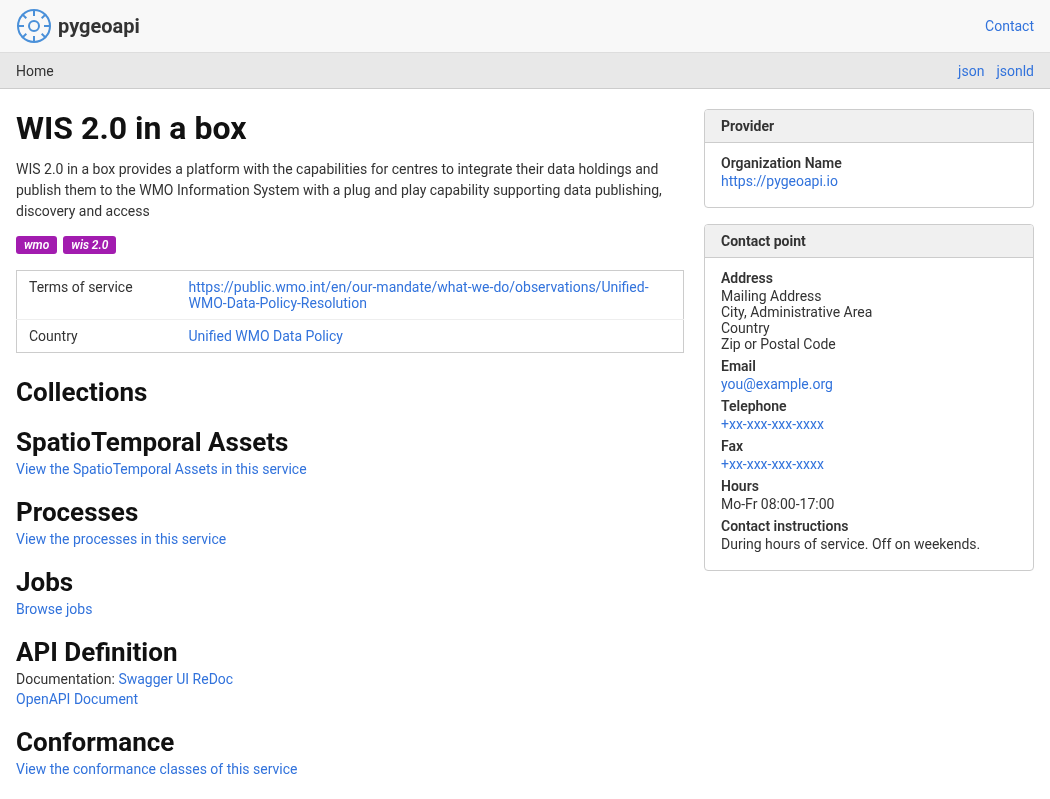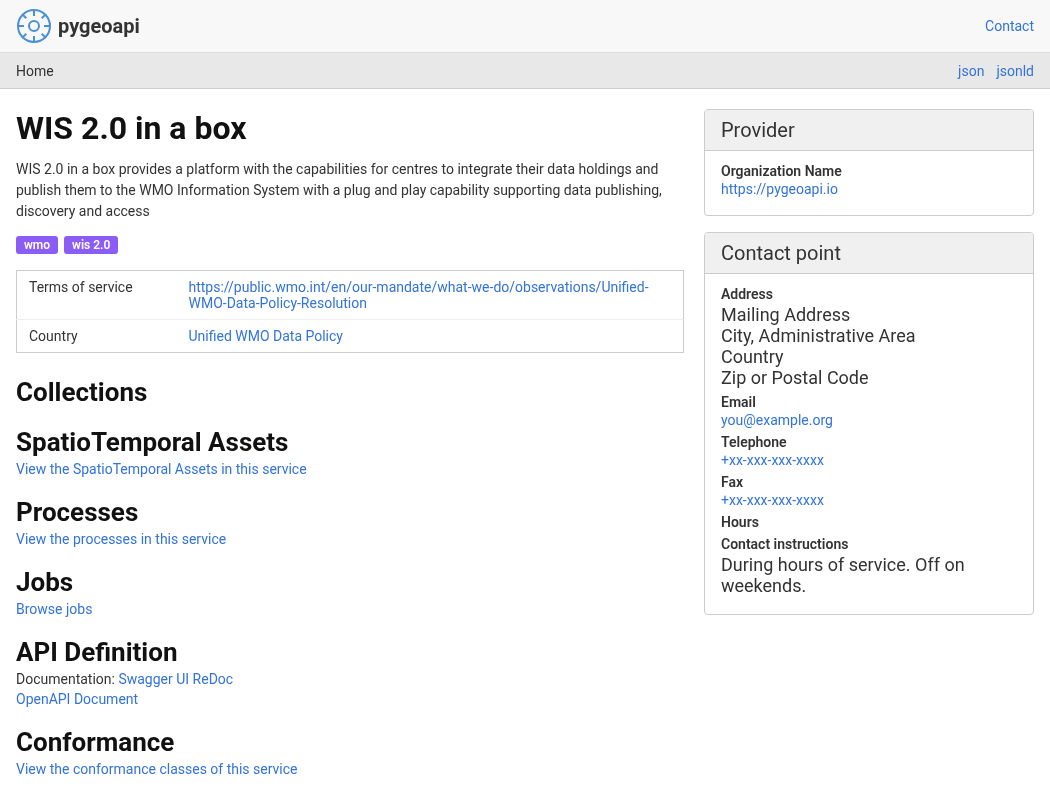--- a/index.html
+++ b/index.html
@@ -89,26 +89,27 @@
       line-height: 1.5;
     }
 
     
     .tags {
       display: flex;
       gap: 6px;
       margin-bottom: 16px;
     }
     .tag {
-      background: #8b5cf6;
+      background: #a21caf;
       color: #fff;
       font-size: 12px;
       font-weight: 600;
       padding: 2px 8px;
       border-radius: 3px;
+      font-style: italic;
     }
 
     
     .terms-table {
       border: 1px solid #ccc;
       border-radius: 0;
       width: 100%;
       border-collapse: collapse;
       margin-bottom: 24px;
       font-size: 14px;
@@ -150,22 +151,22 @@
     
     .provider-card {
       border: 1px solid #ccc;
       border-radius: 4px;
       margin-bottom: 16px;
       overflow: hidden;
     }
     .provider-card-header {
       background: #f0f0f0;
       padding: 8px 16px;
-      font-weight: 400;
-      font-size: 20px;
+      font-weight: 700;
+      font-size: 14px;
       color: #333;
       border-bottom: 1px solid #ccc;
     }
     .provider-card-body {
       padding: 12px 16px;
     }
     .provider-card-body .field-label {
       font-weight: 600;
       font-size: 14px;
       color: #333;
@@ -173,21 +174,21 @@
     }
     .provider-card-body a {
       color: #3273dc;
       text-decoration: none;
       font-size: 14px;
     }
     .contact-row {
       margin-bottom: 6px;
     }
     .contact-value {
-      font-size: 18px;
+      font-size: 14px;
       color: #333;
     }
   </style>
 </head>
 <body>
 
 <div id="header">
   <a id="header-logo" href="#">
     <svg class="logo-icon" viewBox="0 0 36 36" xmlns="http://www.w3.org/2000/svg">
       <circle cx="18" cy="18" r="16" fill="none" stroke="#4a90d9" stroke-width="2"></circle>
@@ -315,20 +316,21 @@
         </div>
 
         <div class="contact-row">
           <div class="field-label">Fax</div>
           <a href="tel:+xx-xxx-xxx-xxxx">+xx-xxx-xxx-xxxx</a>
         </div>
 
 
         <div class="contact-row">
           <div class="field-label">Hours</div>
+          <div class="contact-value">Mo-Fr 08:00-17:00</div>
         </div>
 
         <div class="contact-row">
           <div class="field-label">Contact instructions</div>
           <div class="contact-value">During hours of service. Off on weekends.</div>
         </div>
 
       </div>
     </div>
 

